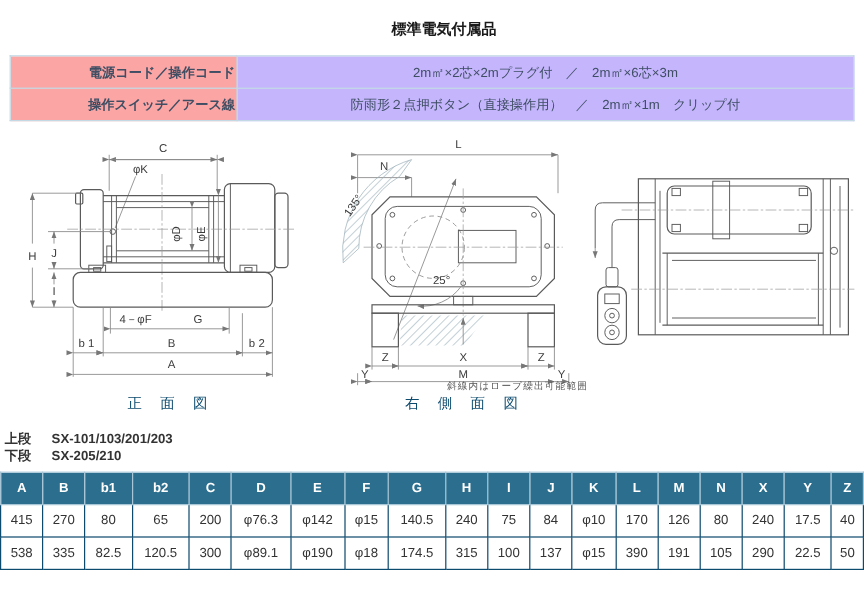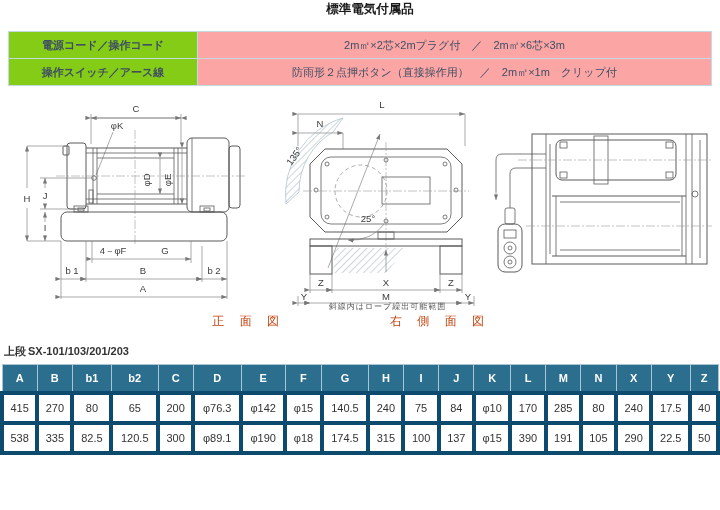--- a/index.html
+++ b/index.html
@@ -1,45 +1,45 @@
 <!DOCTYPE html>
 <html><head>
 <meta charset="utf-8">
 <style>
   html,body{margin:0;padding:0;background:#fff;}
   body{width:720px;height:510px;overflow:hidden;
        font-family:"Liberation Sans","DejaVu Sans",sans-serif;color:#333;}
   .page{width:720px;height:510px;position:relative;}
 
-  .title{padding-top:1px;text-align:center;font-size:12.5px;font-weight:bold;color:#1a1a1a;margin-left:20px;}
+  .title{padding-top:16px;text-align:center;font-size:12.5px;font-weight:bold;color:#1a1a1a;margin-left:20px;}
 
   table.acc{width:704px;margin:13px 8px 0 8px;border-collapse:collapse;font-size:11px;}
   table.acc td{border:1px solid #c3d9e4;height:24px;text-align:center;color:#3f4e63;}
-  table.acc td.lbl{background:#84cc16;font-weight:bold;width:186px;}
-  table.acc td.val{background:#fca5a5;}
+  table.acc td.lbl{background:#fca5a5;font-weight:bold;width:186px;text-align:right;}
+  table.acc td.val{background:#c4b5fd;}
 
   .drawings{display:flex;margin-top:8px;height:242px;}
   .dwg{position:relative;height:100%;}
   .dwg-front{width:285px;}
   .dwg-side{width:205px;}
   .dwg-plan{width:230px;}
   .dwg svg{display:block;}
-  .cap{position:absolute;bottom:6px;left:0;width:100%;text-align:right;
-       font-size:12px;letter-spacing:6px;color:#c2410c;}
-  .note{position:absolute;bottom:24px;left:0;width:100%;text-align:center;
+  .cap{position:absolute;bottom:6px;left:0;width:100%;text-align:center;
+       font-size:12px;letter-spacing:6px;color:#0c4a6e;}
+  .note{position:absolute;bottom:24px;left:0;width:100%;text-align:right;
         font-size:8px;color:#555;letter-spacing:1px;font-family:Liberation Serif, serif;}
 
   .models{margin:8px 0 0 4px;font-size:11px;font-weight:bold;color:#333;line-height:14px;}
-  .models .mv{margin-left:2px;}
+  .models .mv{margin-left:17px;}
 
   table.dim{width:720px;border-collapse:collapse;margin-top:6px;font-size:11px;table-layout:auto;}
   table.dim th{background:#2b6e8e;color:#fff;height:26px;font-weight:bold;
                border:1px solid #a9c6d6;padding:0 4px;}
   table.dim td{background:#fff;color:#333;height:26px;text-align:center;
-               border:4px solid #0c4a6e;padding:0 3px;}
+               border:1px solid #0c4a6e;padding:0 3px;}
 
   
   .ol{stroke:#5a5a5a;stroke-width:1;fill:none;}
   .ol2{stroke:#5a5a5a;stroke-width:0.8;fill:none;}
   .dl{stroke:#858585;stroke-width:0.7;fill:none;}
   .cl{stroke:#9a9a9a;stroke-width:0.6;fill:none;stroke-dasharray:9 2 2 2;}
   .dc{stroke:#8a8a8a;stroke-width:0.7;fill:none;stroke-dasharray:4 3;}
   text.dim{font-size:9.5px;fill:#3c3c3c;font-family:"Liberation Sans","DejaVu Sans",sans-serif;}
 </style>
 </head>
@@ -260,20 +260,23 @@
           <circle class="ol2" cx="20" cy="152" r="2"></circle>
         <circle class="ol2" cx="20" cy="166" r="6"></circle>
           <circle class="ol2" cx="20" cy="166" r="2"></circle>
       </svg>
     </div>
   </div>
 
   <div class="models">
     <div>
       <span>上段</span><span class="mv">SX-101/103/201/203</span>
+    </div>
+    <div>
+      <span>下段</span><span class="mv">SX-205/210</span>
     </div>
   </div>
 
   <table class="dim">
     <thead>
       <tr>
           <th>A</th>
           <th>B</th>
           <th>b1</th>
           <th>b2</th>
@@ -303,21 +306,21 @@
           <td>200</td>
           <td>φ76.3</td>
           <td>φ142</td>
           <td>φ15</td>
           <td>140.5</td>
           <td>240</td>
           <td>75</td>
           <td>84</td>
           <td>φ10</td>
           <td>170</td>
-          <td>285</td>
+          <td>126</td>
           <td>80</td>
           <td>240</td>
           <td>17.5</td>
           <td>40</td>
         </tr>
         <tr>
           <td>538</td>
           <td>335</td>
           <td>82.5</td>
           <td>120.5</td>

